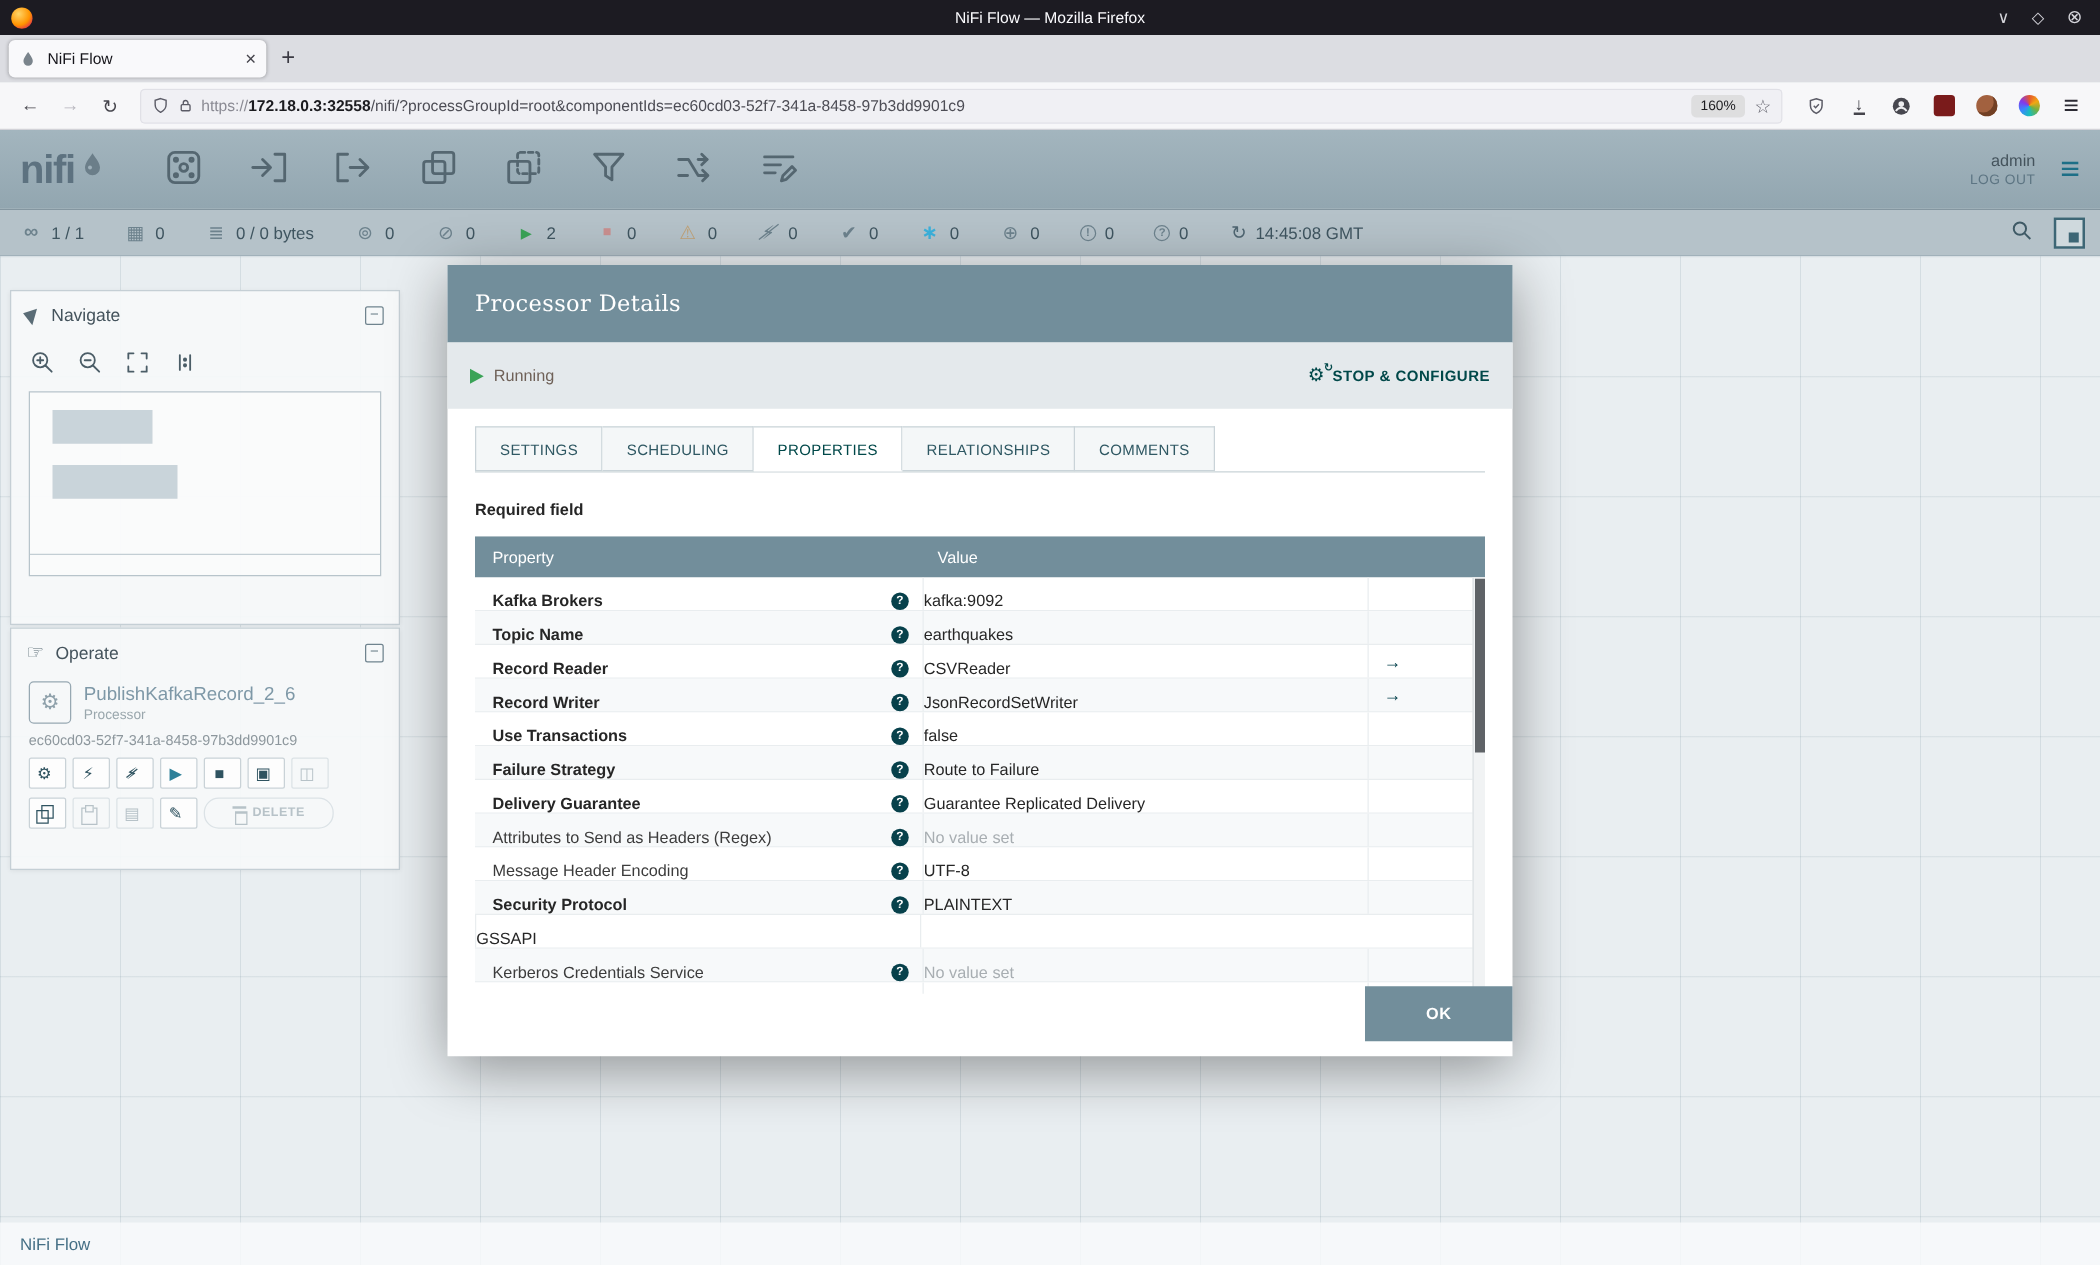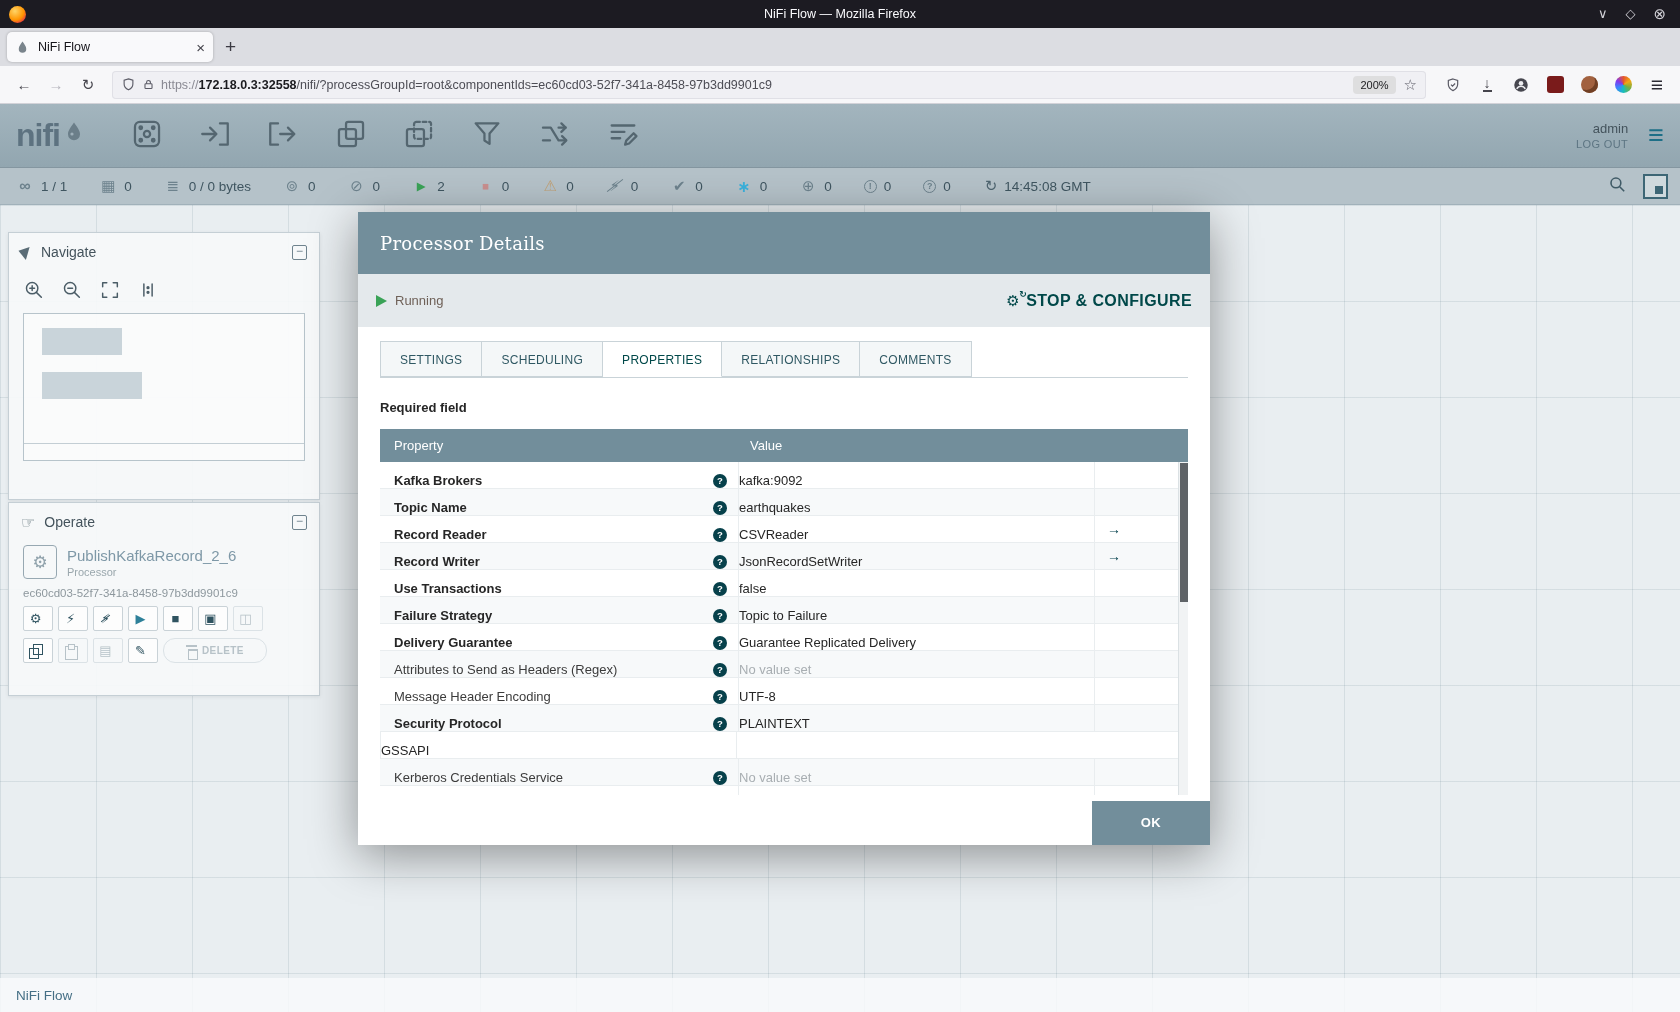--- a/index.html
+++ b/index.html
@@ -134,21 +134,21 @@
   .g-trash::before { content:""; position:absolute; top:1px; left:0; width:11px; height:2px; background:currentColor; }
   .g-trash::after  { content:""; position:absolute; top:5px; left:1.5px; width:8px; height:8px; border:1.4px solid currentColor; border-top-width:2px; }
 
   
   .dialog { position:absolute; left:358px; top:212px; width:852px; height:633px; background:#fff; box-shadow:0 10px 45px rgba(0,0,0,.4); }
   .dlg-header { height:62px; background:#728e9b; display:flex; align-items:center; padding-left:22px; }
   .dlg-title { color:#fff; font-family:"DejaVu Serif","Liberation Serif",serif; font-size:18px; letter-spacing:.3px; }
   .dlg-status { height:53px; background:#e4e9ec; display:flex; align-items:center; padding:0 18px; }
   .run-tri { width:0; height:0; border-left:11px solid #3aa357; border-top:6.5px solid transparent; border-bottom:6.5px solid transparent; margin-right:8px; }
   .run-txt { font-size:13px; color:#6f6158; }
-  .stopcfg { margin-left:auto; display:flex; align-items:center; gap:6px; color:#004849; font-size:16px; font-weight:bold; letter-spacing:.4px; cursor:pointer; }
+  .stopcfg { margin-left:auto; display:flex; align-items:center; gap:6px; color:#004849; font-size:12px; font-weight:bold; letter-spacing:.4px; cursor:pointer; }
   .cfg-ic { position:relative; font-size:15px; line-height:15px; }
   .cfg-ic::before { content:"⚙"; }
   .cfg-ic::after { content:"↻"; position:absolute; top:-6px; right:-7px; font-size:9px; font-weight:bold; }
 
   .dlg-body { position:relative; padding:14px 22px 0; }
   .tabs { display:flex; border-bottom:1px solid #c9d3d8; }
   .tab { height:36px; line-height:36px; padding:0 19px; font-size:12px; letter-spacing:.3px; color:#2f5863;
     background:#f4f7f8; border:1px solid #c9d3d8; border-left:none; cursor:pointer; }
   .tab:first-child { border-left:1px solid #c9d3d8; }
   .tab.active { background:#fff; border-bottom:1px solid #fff; margin-bottom:-1px; color:#004849; }
@@ -168,21 +168,21 @@
     font-size:9.5px; font-weight:bold; text-align:center; line-height:14px; cursor:pointer; }
   .help-icon::before { content:"?"; }
   .cell-val { width:356px; border-left:1px solid #e9edef; display:flex; align-items:flex-end; padding-left:0; color:#262626; }
   .cell-val .unset { color:#a8aeb2; }
   .cell-goto { flex:1; border-left:1px solid #e9edef; display:flex; align-items:center; padding-left:12px; }
   .goto { color:#06424d; font-weight:bold; font-size:14px; cursor:pointer; }
   .goto::before { content:"→"; }
   .pt-scroll { position:absolute; right:0; top:33px; bottom:0; width:10px; background:#f1f3f4; border-left:1px solid #dbe1e4; }
   .pt-thumb { position:absolute; left:1px; top:1px; width:8px; height:139px; background:#5f6367; cursor:grab; }
 
-  .ok-btn { position:absolute; right:0; bottom:0; width:118px; height:44px; background:#728e9b; color:#fff;
+  .ok-btn { position:absolute; right:0; bottom:12px; width:118px; height:44px; background:#728e9b; color:#fff;
     text-align:center; line-height:44px; font-weight:bold; letter-spacing:.5px; cursor:pointer; }
 </style>
 </head>
 <body>
 
 <div id="app">
 
   <div class="titlebar">
     <div class="ff-logo"></div>
     <div class="tb-title">NiFi Flow — Mozilla Firefox</div>
@@ -216,21 +216,21 @@
             <path d="M12 3l7 2.2V11c0 4.6-3 7.6-7 9.5-4-1.9-7-4.9-7-9.5V5.2z"></path>
           </svg>
       </span>
       <span class="u-ic">
         <svg viewBox="0 0 24 24" width="13" height="13" fill="none" stroke="#5b5b66" stroke-width="2">
             <rect x="5.5" y="10.5" width="13" height="9" rx="1.5"></rect>
             <path d="M8.5 10.5V8a3.5 3.5 0 0 1 7 0v2.5"></path>
           </svg>
       </span>
       <span class="url-text"><span class="u-proto">https://</span><span class="u-host">172.18.0.3:32558</span><span class="u-path">/nifi/?processGroupId=root&amp;componentIds=ec60cd03-52f7-341a-8458-97b3dd9901c9</span></span>
-      <span class="zoom-pill">200%</span>
+      <span class="zoom-pill">160%</span>
       <span class="star"></span>
     </div>
     <span class="ext">
       <svg viewBox="0 0 24 24" width="16" height="16" fill="none" stroke="#5b5b66" stroke-width="1.8">
           <path d="M12 3l7 2.2V11c0 4.6-3 7.6-7 9.5-4-1.9-7-4.9-7-9.5V5.2z"></path>
           <path d="M9 11.5l2.2 2.2 4-4"></path>
         </svg>
     </span>
     <span class="ext">
         <span class="dl-glyph">↓</span>
@@ -662,21 +662,21 @@
       <span class="goto" style="visibility: hidden;"></span>
     </div>
   </div>
 
   <div class="prow">
     <div class="cell-prop">
       <span class="pname req">Failure Strategy</span>
       <span class="help-icon"></span>
     </div>
     <div class="cell-val">
-      <span>Topic to Failure</span>
+      <span>Route to Failure</span>
     </div>
     <div class="cell-goto">
       <span class="goto" style="visibility: hidden;"></span>
     </div>
   </div>
 
   <div class="prow">
     <div class="cell-prop">
       <span class="pname req">Delivery Guarantee</span>
       <span class="help-icon"></span>

